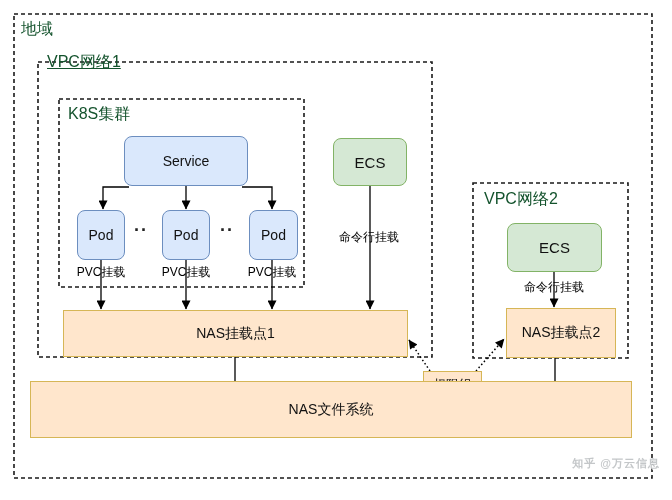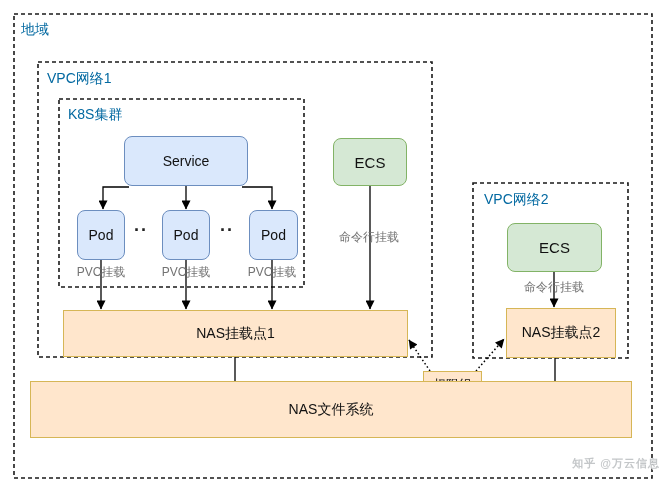--- a/index.html
+++ b/index.html
@@ -2,31 +2,31 @@
 <html><head>
 <meta charset="utf-8">
 <style>
   html,body{margin:0;padding:0;background:#ffffff;}
   #stage{
     position:relative;width:672px;height:500px;background:#ffffff;overflow:hidden;
     font-family:"Liberation Sans","DejaVu Sans",sans-serif;color:#111111;
   }
   svg.layer{position:absolute;left:0;top:0;width:672px;height:500px;}
   .zone-label{
-    position:absolute;font-size:14px;line-height:16px;color:#0369a1;white-space:nowrap;
+    position:absolute;font-size:16px;line-height:16px;color:#14532d;white-space:nowrap;
   }
   .node{
     position:absolute;display:flex;align-items:center;justify-content:center;
     box-sizing:border-box;font-size:14px;white-space:nowrap;
   }
   .blue{background:#dae8fc;border:1.4px solid #6c8ebf;border-radius:8px;}
   .green{background:#d5e8d4;border:1.4px solid #82b366;border-radius:8px;justify-content:center;}
   .orange{background:#ffe6cc;border:1.5px solid #d6b656;}
   .mini-label{
-    position:absolute;font-size:12px;line-height:14px;color:#737373;
+    position:absolute;font-size:12px;line-height:14px;color:#000000;
     transform:translateX(-50%);white-space:nowrap;
   }
   .dots{
     position:absolute;font-size:18px;font-weight:bold;color:#222;
     transform:translate(-50%,-60%);letter-spacing:1px;white-space:nowrap;
   }
   #watermark{
     position:absolute;right:12px;top:456px;font-size:11px;font-weight:600;
     color:#c4c7c9;letter-spacing:1px;white-space:nowrap;
     text-shadow:1px 1px 0 #ffffff;
@@ -61,21 +61,21 @@
     <path d="M554,272 L554,307" fill="none" stroke="#000" stroke-width="1.3" marker-end="url(#arw)"></path>
 
     <path d="M235,357 L235,404" fill="none" stroke="#000" stroke-width="1.3" marker-end="url(#arw)"></path>
     <path d="M555,358 L555,404" fill="none" stroke="#000" stroke-width="1.3" marker-end="url(#arw)"></path>
 
     <path d="M430,371 L409,340" fill="none" stroke="#000" stroke-width="1.5" stroke-dasharray="1.5,2.5" marker-end="url(#arw)"></path>
     <path d="M476,371 L504,339" fill="none" stroke="#000" stroke-width="1.5" stroke-dasharray="1.5,2.5" marker-end="url(#arw)"></path>
   </svg>
 
   <div class="zone-label" style="left:21px;top:21px;">地域</div>
-  <div class="zone-label" style="left:47px;top:70px;">VPC网络1</div>
+  <div class="zone-label" style="left:47px;top:54px;text-decoration:underline;">VPC网络1</div>
   <div class="zone-label" style="left:68px;top:106px;">K8S集群</div>
   <div class="zone-label" style="left:484px;top:191px;">VPC网络2</div>
 
   <div class="node blue" style="left:124px;top:136px;width:124px;height:50px;">
     <span>Service</span>
   </div>
 
   <div class="node blue" style="left:77px;top:210px;width:48px;height:50px;">
     <span>Pod</span>
   </div>

